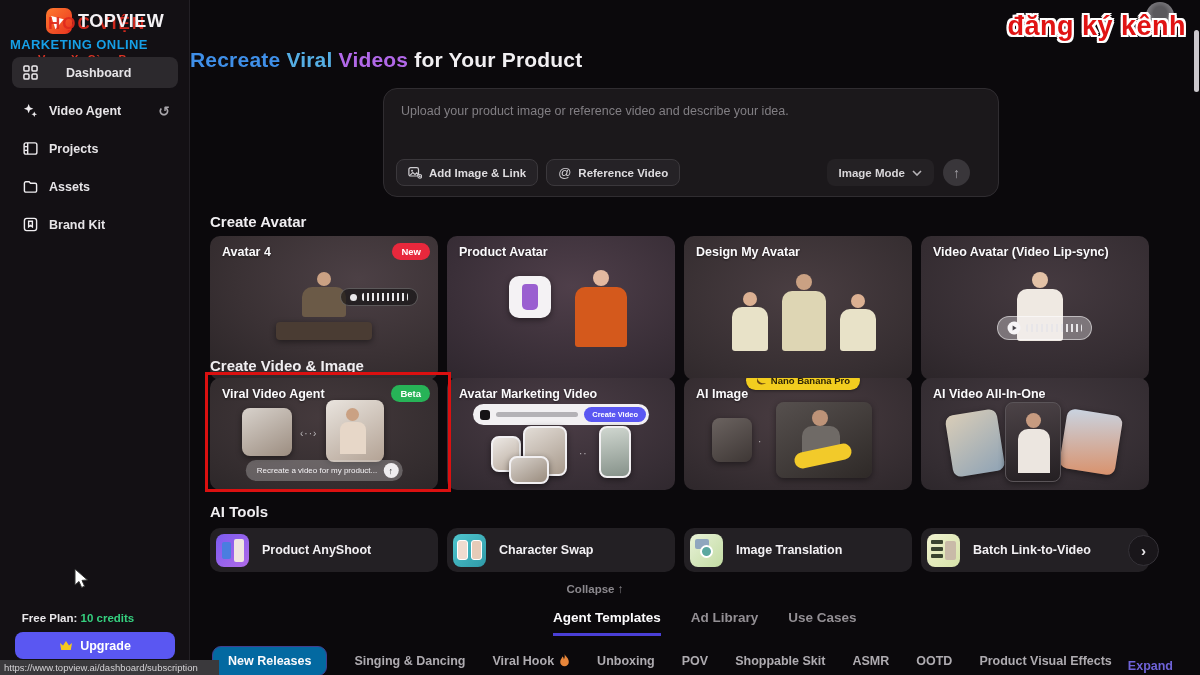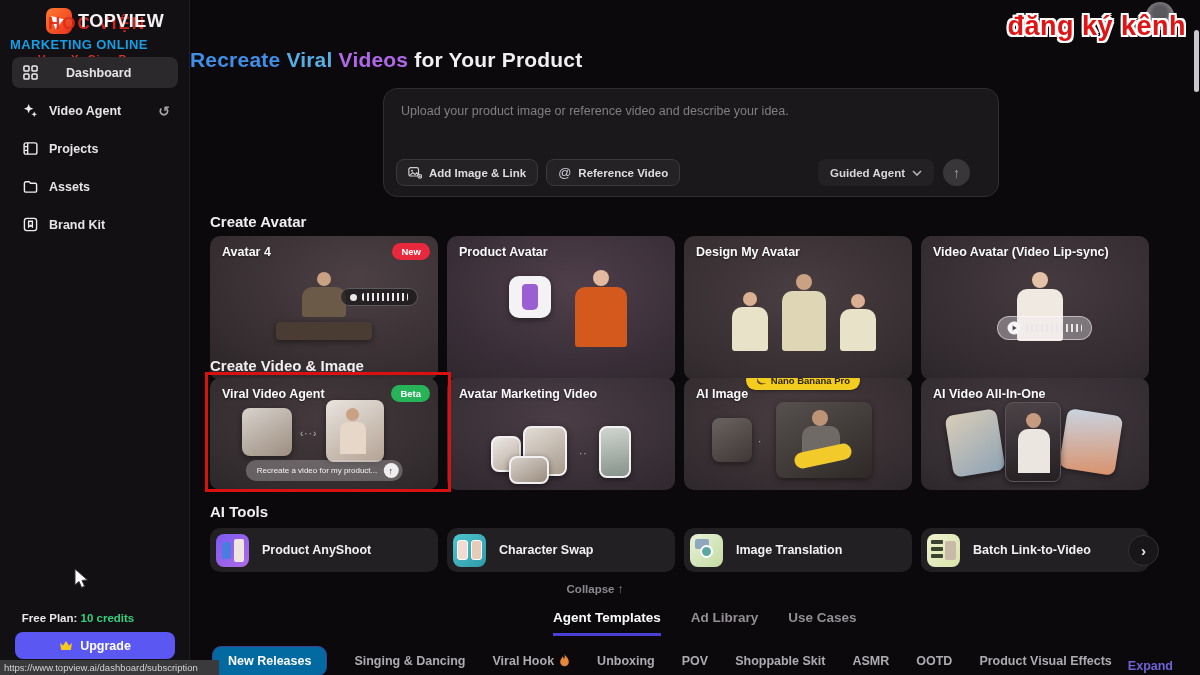--- a/index.html
+++ b/index.html
@@ -196,21 +196,21 @@
             <path d="M13.4 10.3v2.2M12.3 11.4h2.2" stroke="#cfcdd1" stroke-width="1.1"></path>
           </svg>
         <span>Add Image &amp; Link</span>
       </div>
       <div class="chip">
         <span class="at">@</span>
         <span>Reference Video</span>
       </div>
       <div class="composer-right">
         <div class="mode-chip">
-          <span>Guided Agent</span>
+          <span>Image Mode</span>
           <svg width="10" height="6" viewBox="0 0 10 6">
               <path d="M1 1l4 4 4-4" fill="none" stroke="#b7b4b8" stroke-width="1.6"></path>
             </svg>
         </div>
         <div class="send-btn">↑</div>
       </div>
     </div>
   </div>
 
   <div class="sec-head" style="left:210px; top:213px;">Create Avatar</div>
@@ -286,20 +286,25 @@
         <div style="position:absolute; left:14px; top:22px; width:26px; height:32px; border-radius:8px 8px 0 0; background:#e7d7c8;"></div>
       </div>
       <div class="prompt-pill">
         <span class="ptxt">Recreate a video for my product...</span>
         <span class="pup">↑</span>
       </div>
     </div>
 
     <div class="card" style="left:447px; background:radial-gradient(120% 130% at 50% 35%, #4b3d46 0%, #362d34 50%, #201c20 100%);">
       <div class="card-title">Avatar Marketing Video</div>
+      <div class="url-pill">
+        <div class="tiktok-dot"></div>
+        <div class="url-blur"></div>
+        <div class="cta-chip">Create Video</div>
+      </div>
       <div class="thumb" style="left:44px; top:58px; width:30px; height:36px; background:linear-gradient(150deg,#ece8e4,#b9ab9e); border:2px solid #f2f0f2;"></div>
       <div class="thumb" style="left:76px; top:48px; width:44px; height:50px; background:linear-gradient(150deg,#e2dcd6,#a89a8c); border:2px solid #f2f0f2;"></div>
       <div class="thumb" style="left:62px; top:78px; width:40px; height:28px; background:linear-gradient(150deg,#d8d2cc,#9a8c7e); border:2px solid #f2f0f2;"></div>
       <div class="arrow-dots" style="left:132px; top:70px;">··</div>
       <div class="thumb" style="left:152px; top:48px; width:32px; height:52px; background:linear-gradient(170deg,#cfd6cf,#86928a); border:2px solid #f2f0f2;"></div>
     </div>
 
     <div class="card" style="left:684px; background:radial-gradient(120% 130% at 50% 35%, #4a3d42 0%, #342c30 50%, #1f1b1e 100%);">
       <div class="card-title">AI Image</div>
       <div class="badge badge-yellow">

